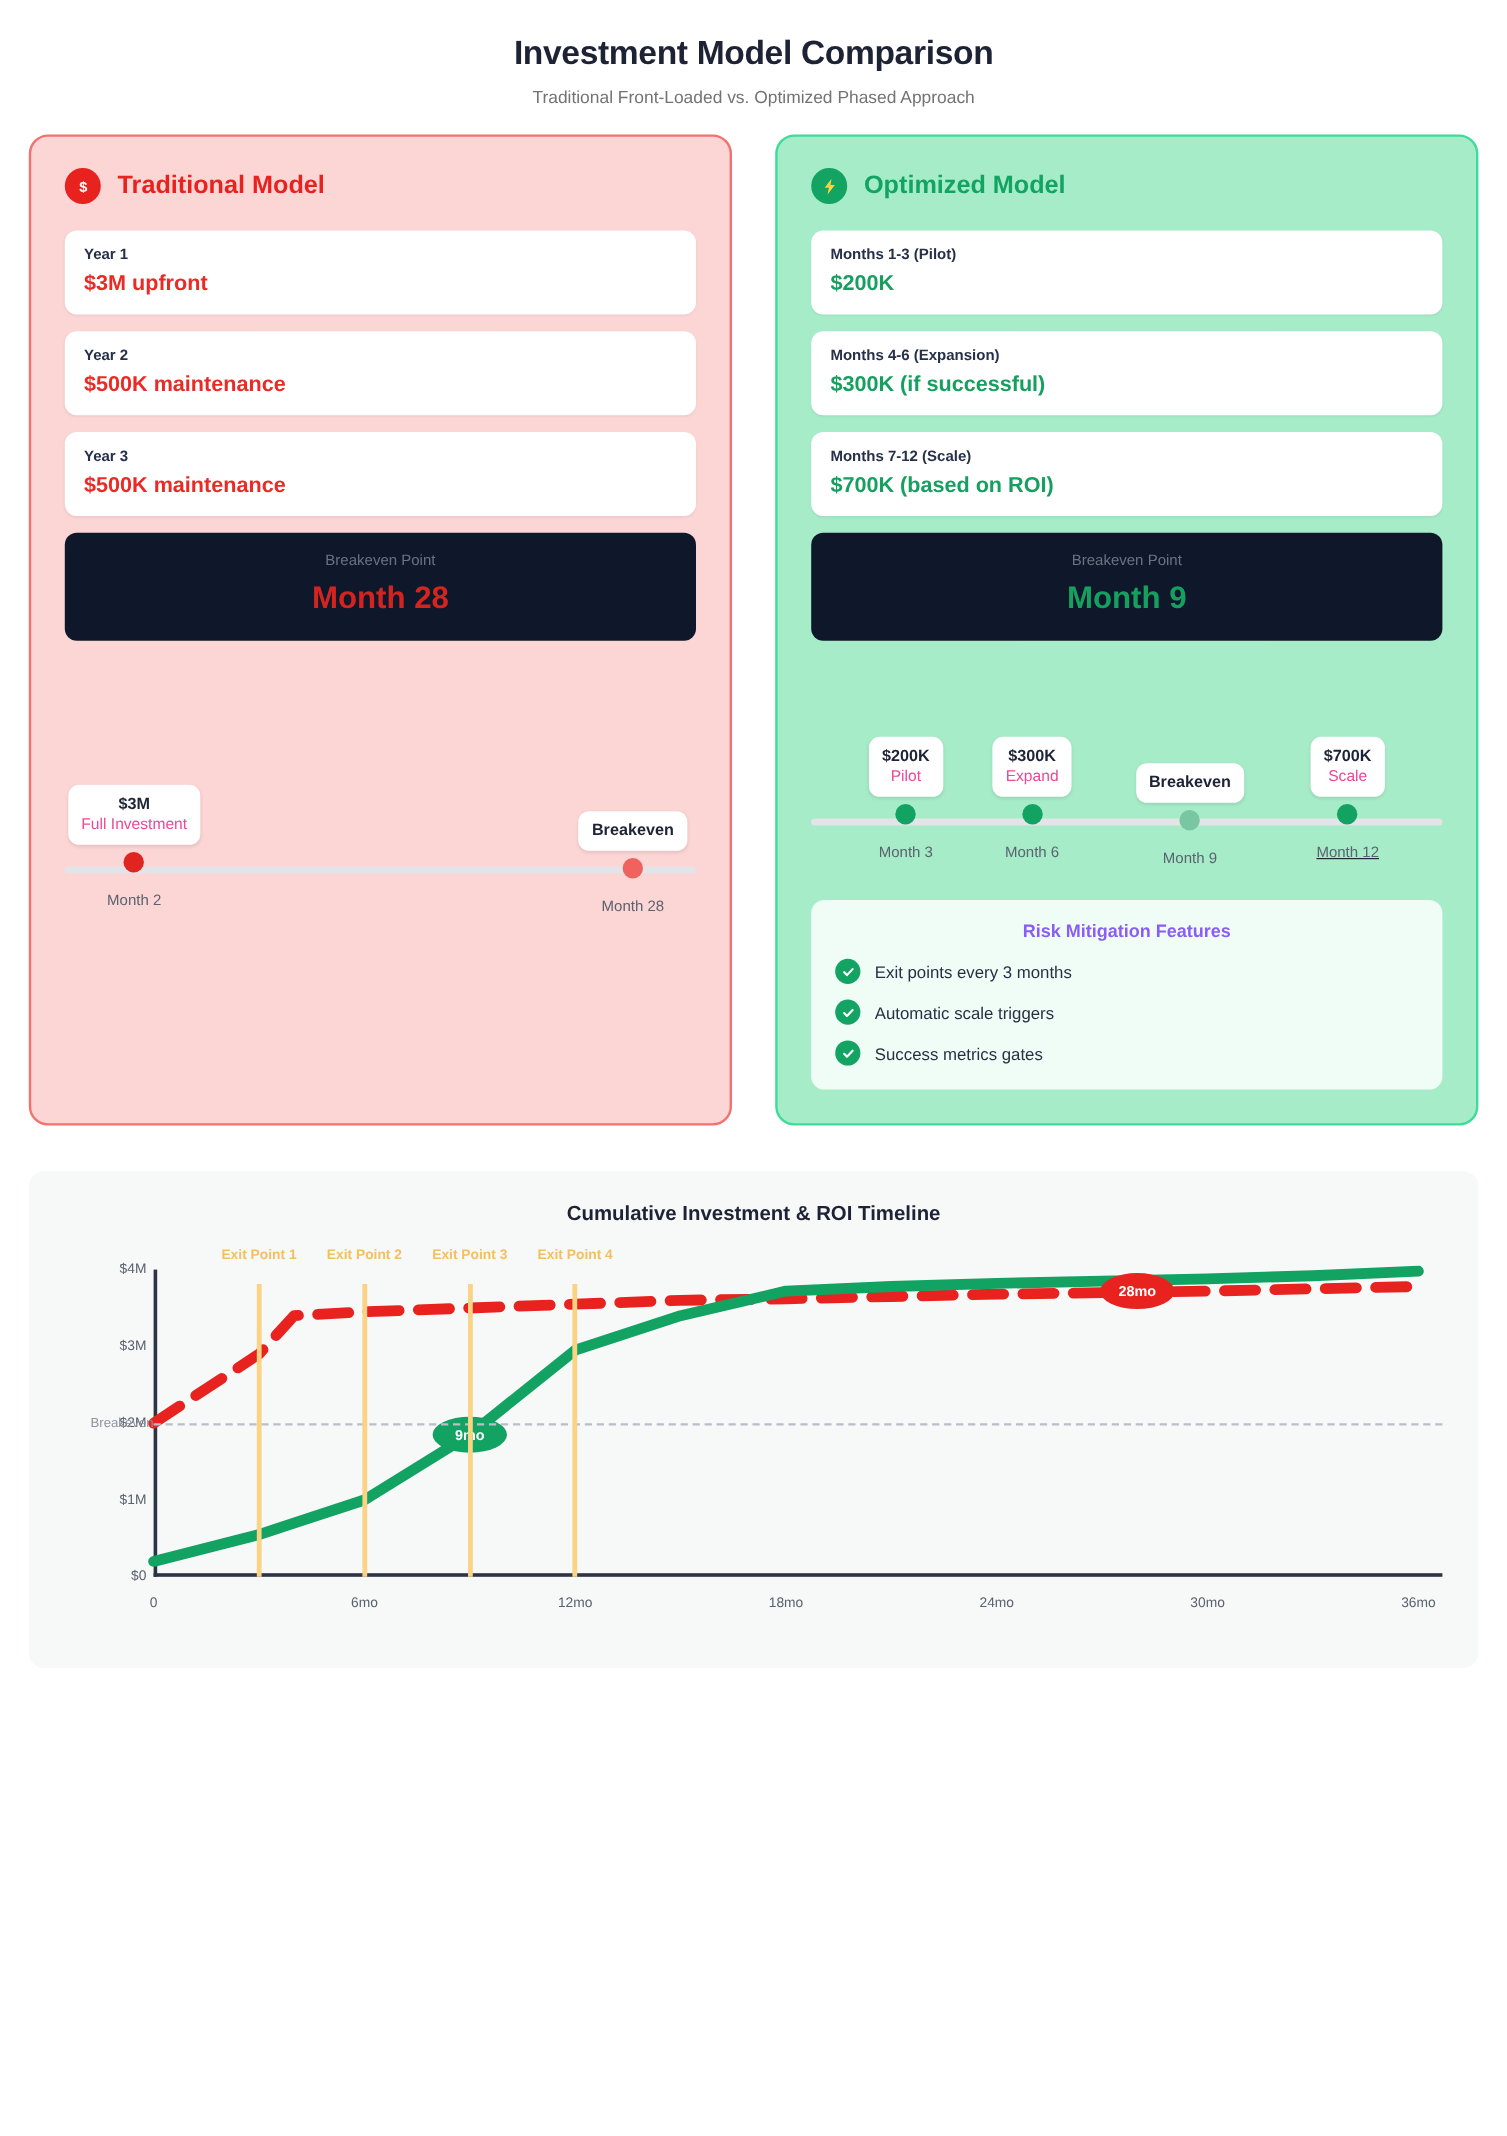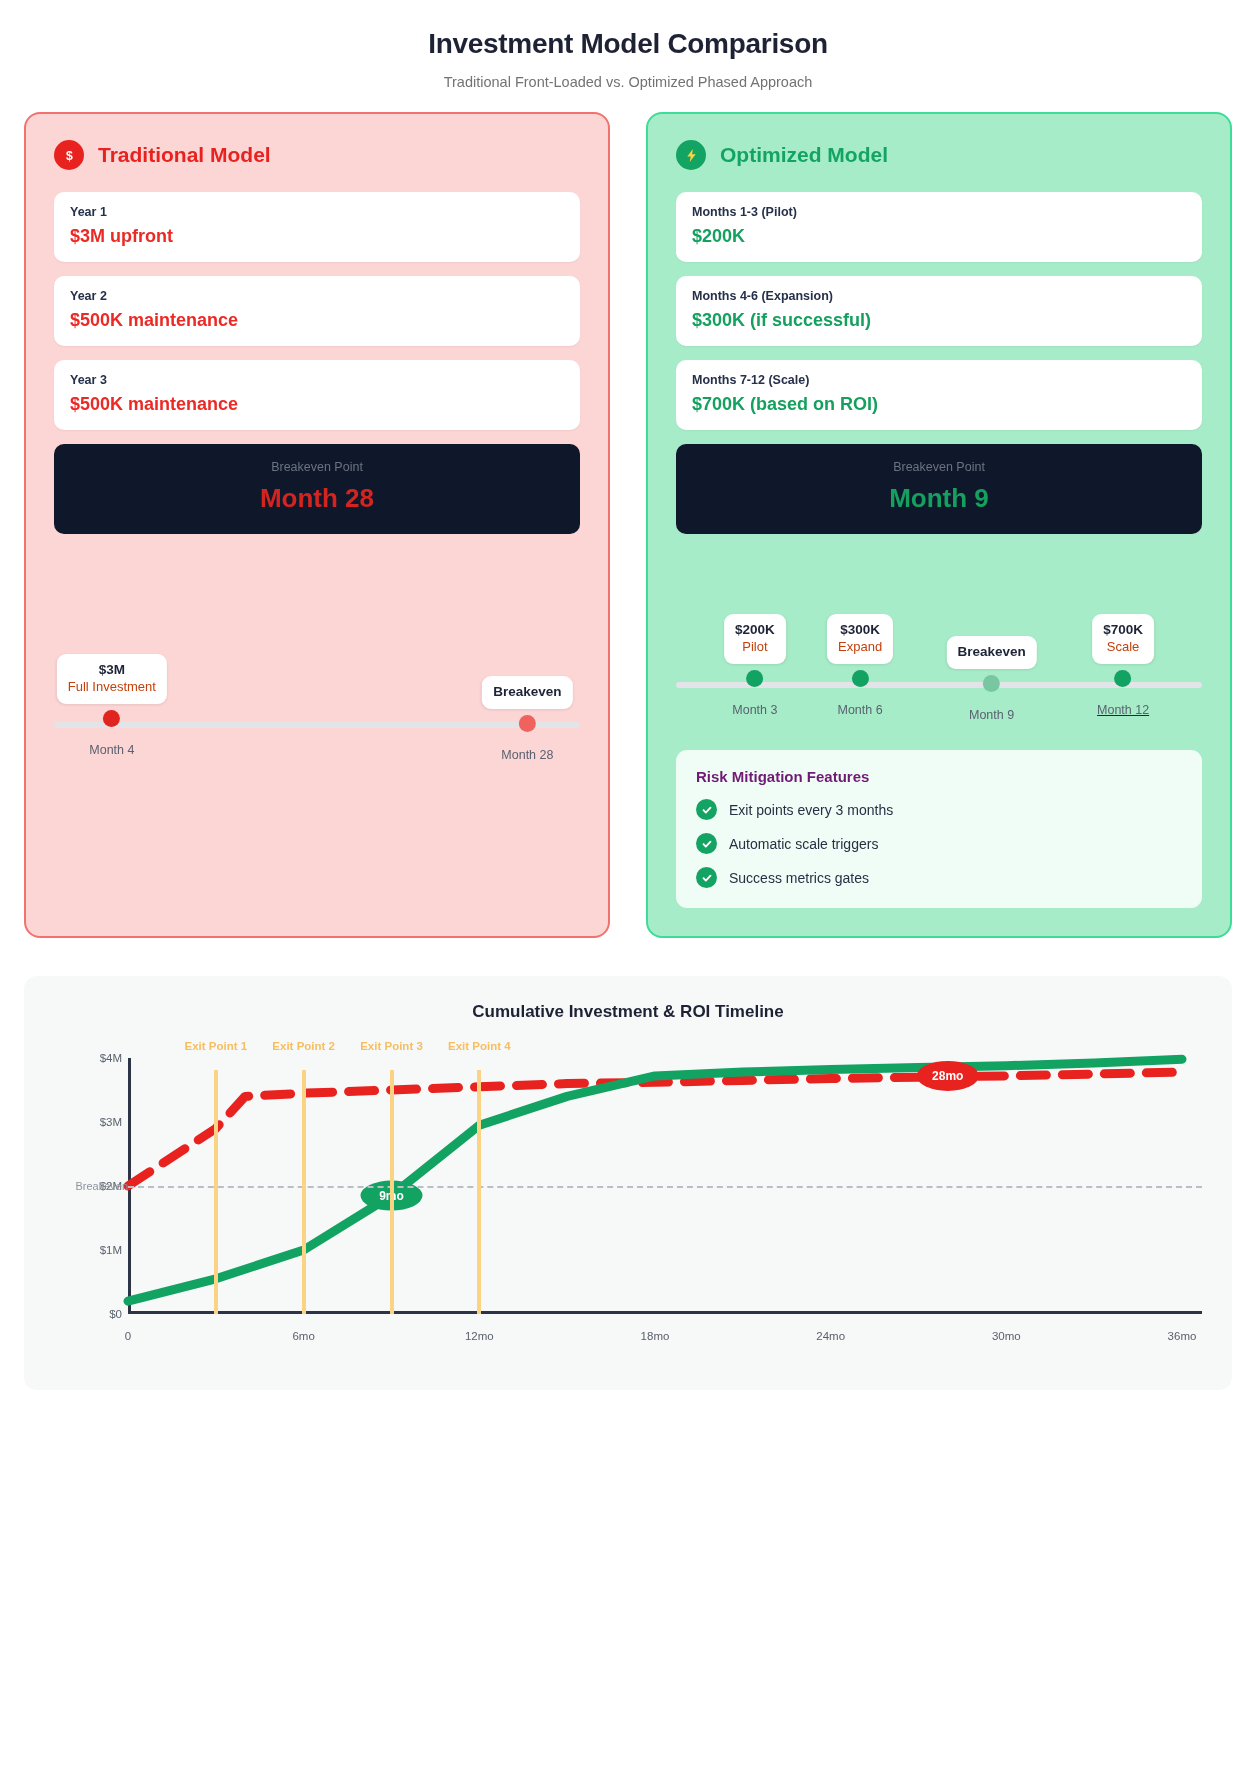--- a/index.html
+++ b/index.html
@@ -51,31 +51,31 @@
   
   .tl-wrap { position: relative; margin-top: 120px; height: 110px; }
   .card.opt .tl-wrap { margin-top: 80px; }
   .tl-line { position: absolute; left: 0; right: 0; top: 68px; height: 6px; background: #e2e4e8; border-radius: 3px; }
   .tl-node { position: absolute; transform: translateX(-50%); text-align: center; }
   .tl-chip {
     background: #fff; border-radius: 9px; padding: 8px 11px; display: inline-block;
     box-shadow: 0 1px 3px rgba(0,0,0,.09); white-space: nowrap;
   }
   .tl-chip .c1 { font-size: 13.5px; font-weight: 700; color: #1e2437; line-height: 1.25; }
-  .tl-chip .c2 { font-size: 13px; color: #c2410c; line-height: 1.3; }
+  .tl-chip .c2 { font-size: 13px; color: #ec4899; line-height: 1.3; }
   .tl-dot { width: 17px; height: 17px; border-radius: 50%; margin: 6px auto 0 auto; }
   .dot-red    { background: #e02420; }
   .dot-redl   { background: #f0625e; }
   .dot-grn    { background: #12a262; }
   .dot-grnl   { background: #79c7a2; }
   .tl-month { font-size: 12.5px; color: #5b6270; margin-top: 16px; }
 
   
   .risk { background: #f0fdf6; border-radius: 11px; padding: 18px 20px 20px 20px; margin-top: 26px; }
-  .risk h3 { font-size: 15px; font-weight: 700; color: #701a75; margin-bottom: 14px; }
+  .risk h3 { font-size: 15px; font-weight: 700; color: #8b5cf6; margin-bottom: 14px; text-align: center; }
   .risk li { list-style: none; display: flex; align-items: center; gap: 12px; margin-bottom: 13px; }
   .risk li:last-child { margin-bottom: 0; }
   .chk { width: 21px; height: 21px; border-radius: 50%; background: #13a463; flex: none;
          display:flex; align-items:center; justify-content:center; }
   .chk svg { display:block; }
   .risk .txt { font-size: 14px; color: #263043; }
 
   
   .chart-card { background: #f7f8f8; border-radius: 13px; margin-top: 38px; padding: 26px 30px 30px 30px; }
   .chart-title { text-align: center; font-size: 17px; font-weight: 700; color: #1e2235; margin-bottom: 18px; }
@@ -140,21 +140,21 @@
 
       <div class="tl-wrap">
         <div class="tl-line"></div>
 
         <div class="tl-node" style="left:11%;top:0;">
           <div class="tl-chip">
             <div class="c1">$3M</div>
             <div class="c2">Full Investment</div>
           </div>
           <div class="tl-dot dot-red"></div>
-          <div class="tl-month">Month 4</div>
+          <div class="tl-month">Month 2</div>
         </div>
 
         <div class="tl-node" style="left:90%;top:22px;">
           <div class="tl-chip">
             <div class="c1">Breakeven</div>
           </div>
           <div class="tl-dot dot-redl"></div>
           <div class="tl-month">Month 28</div>
         </div>
       </div>

